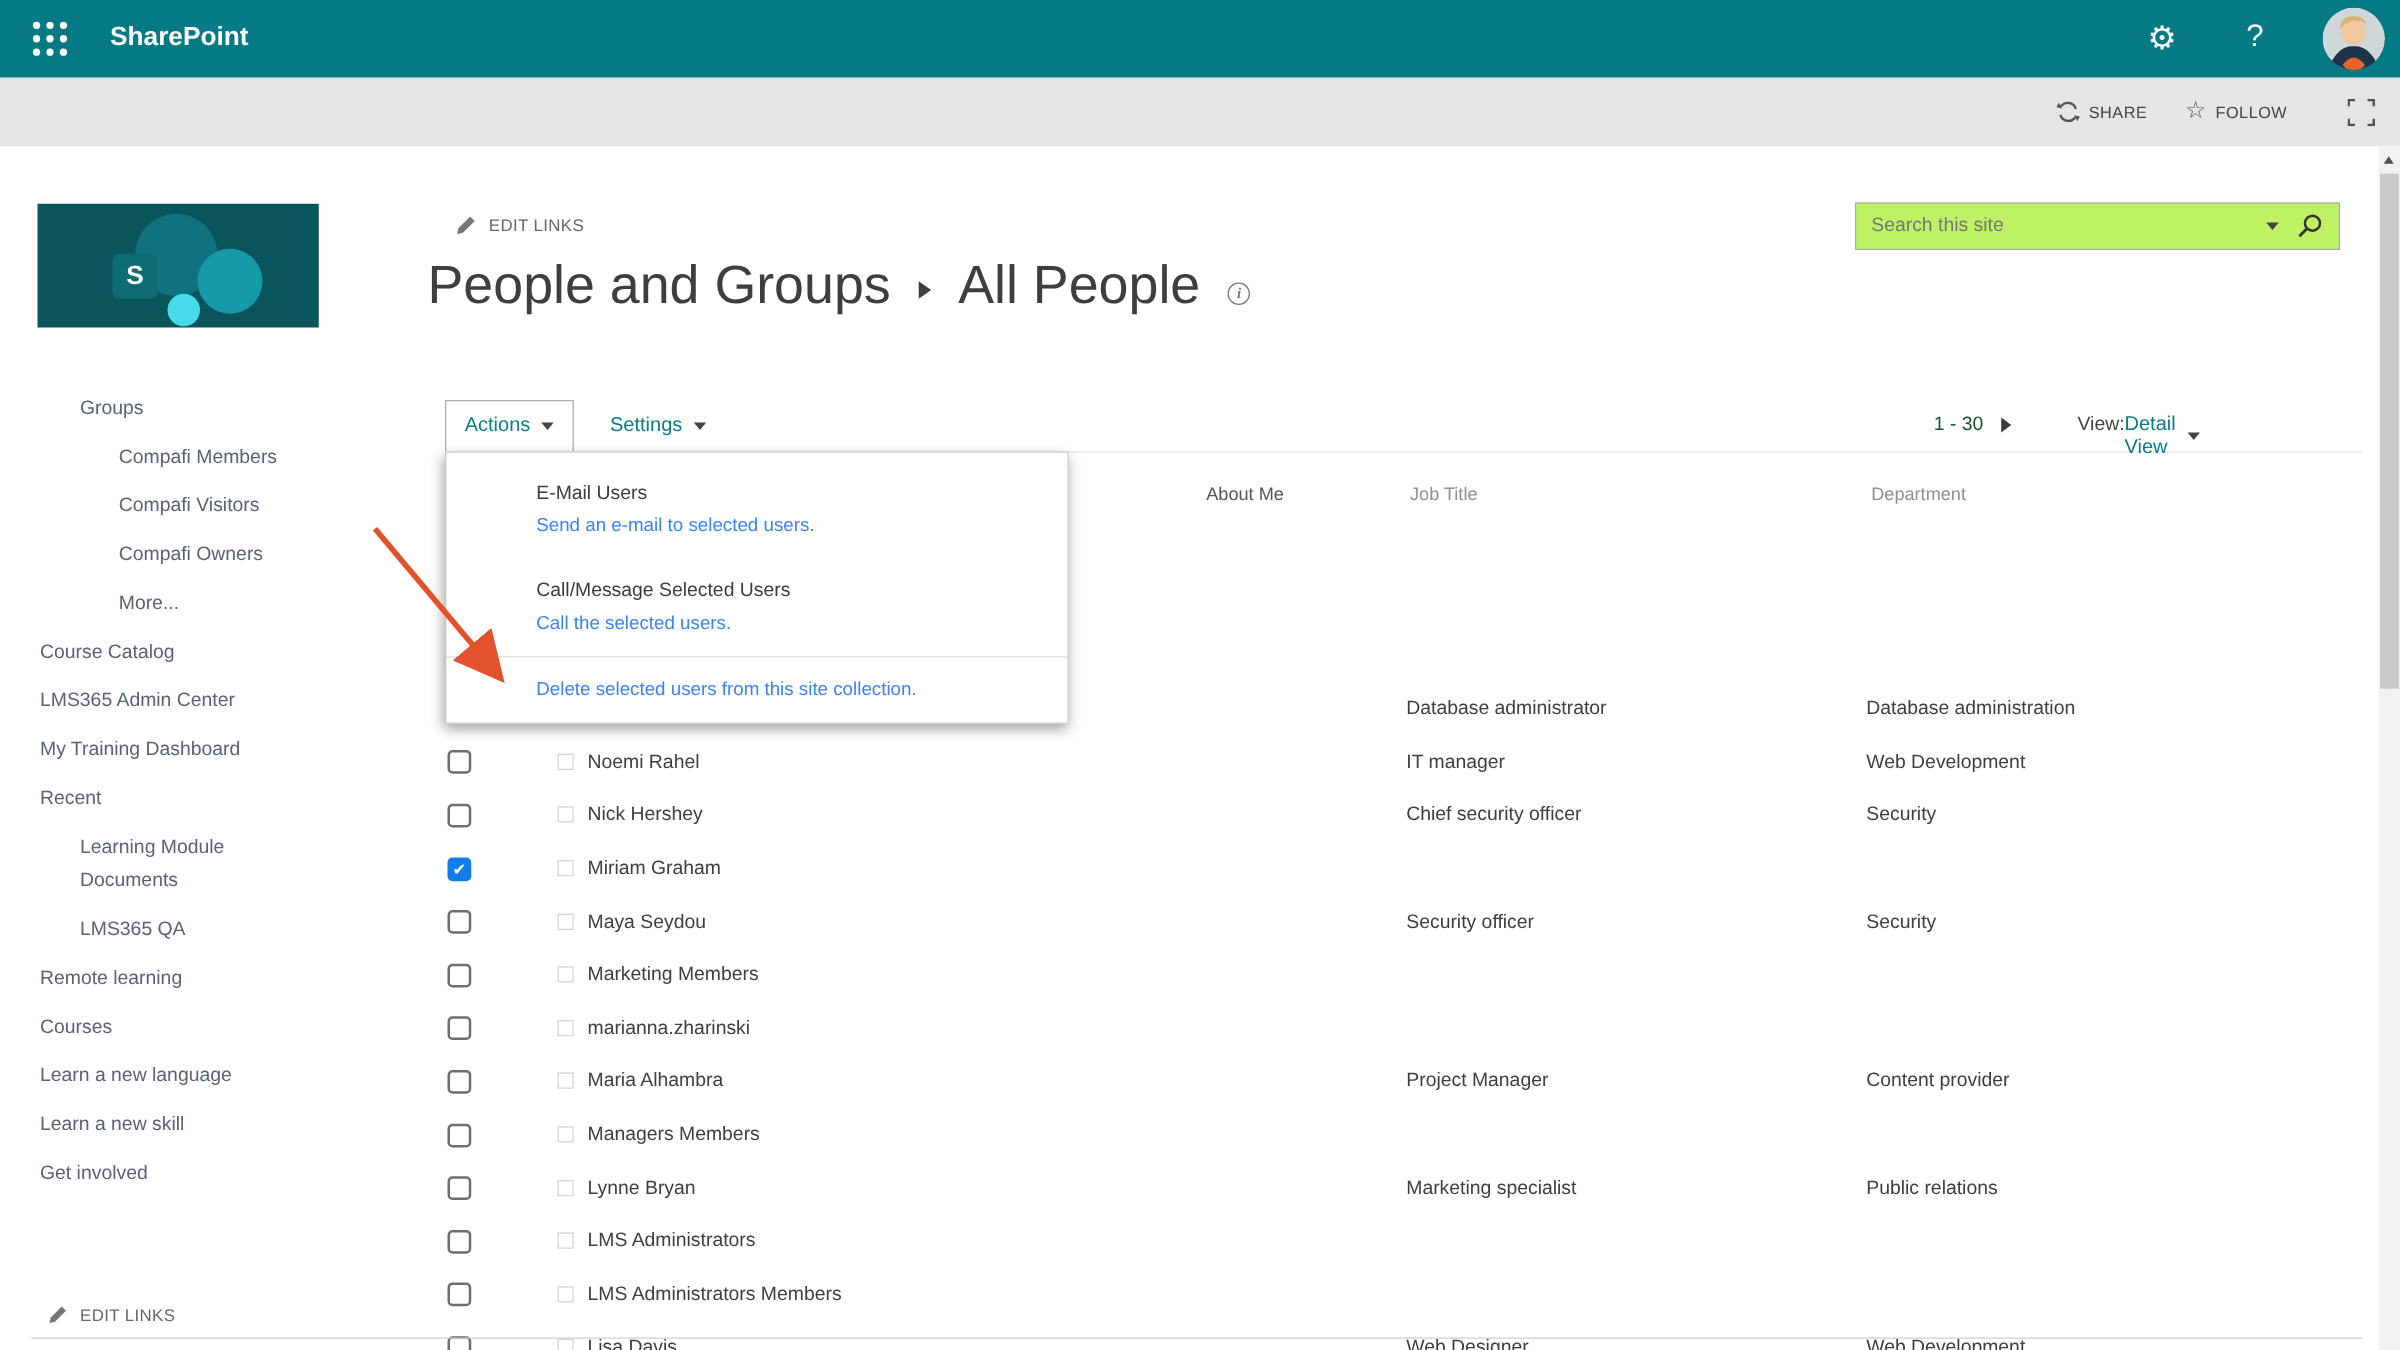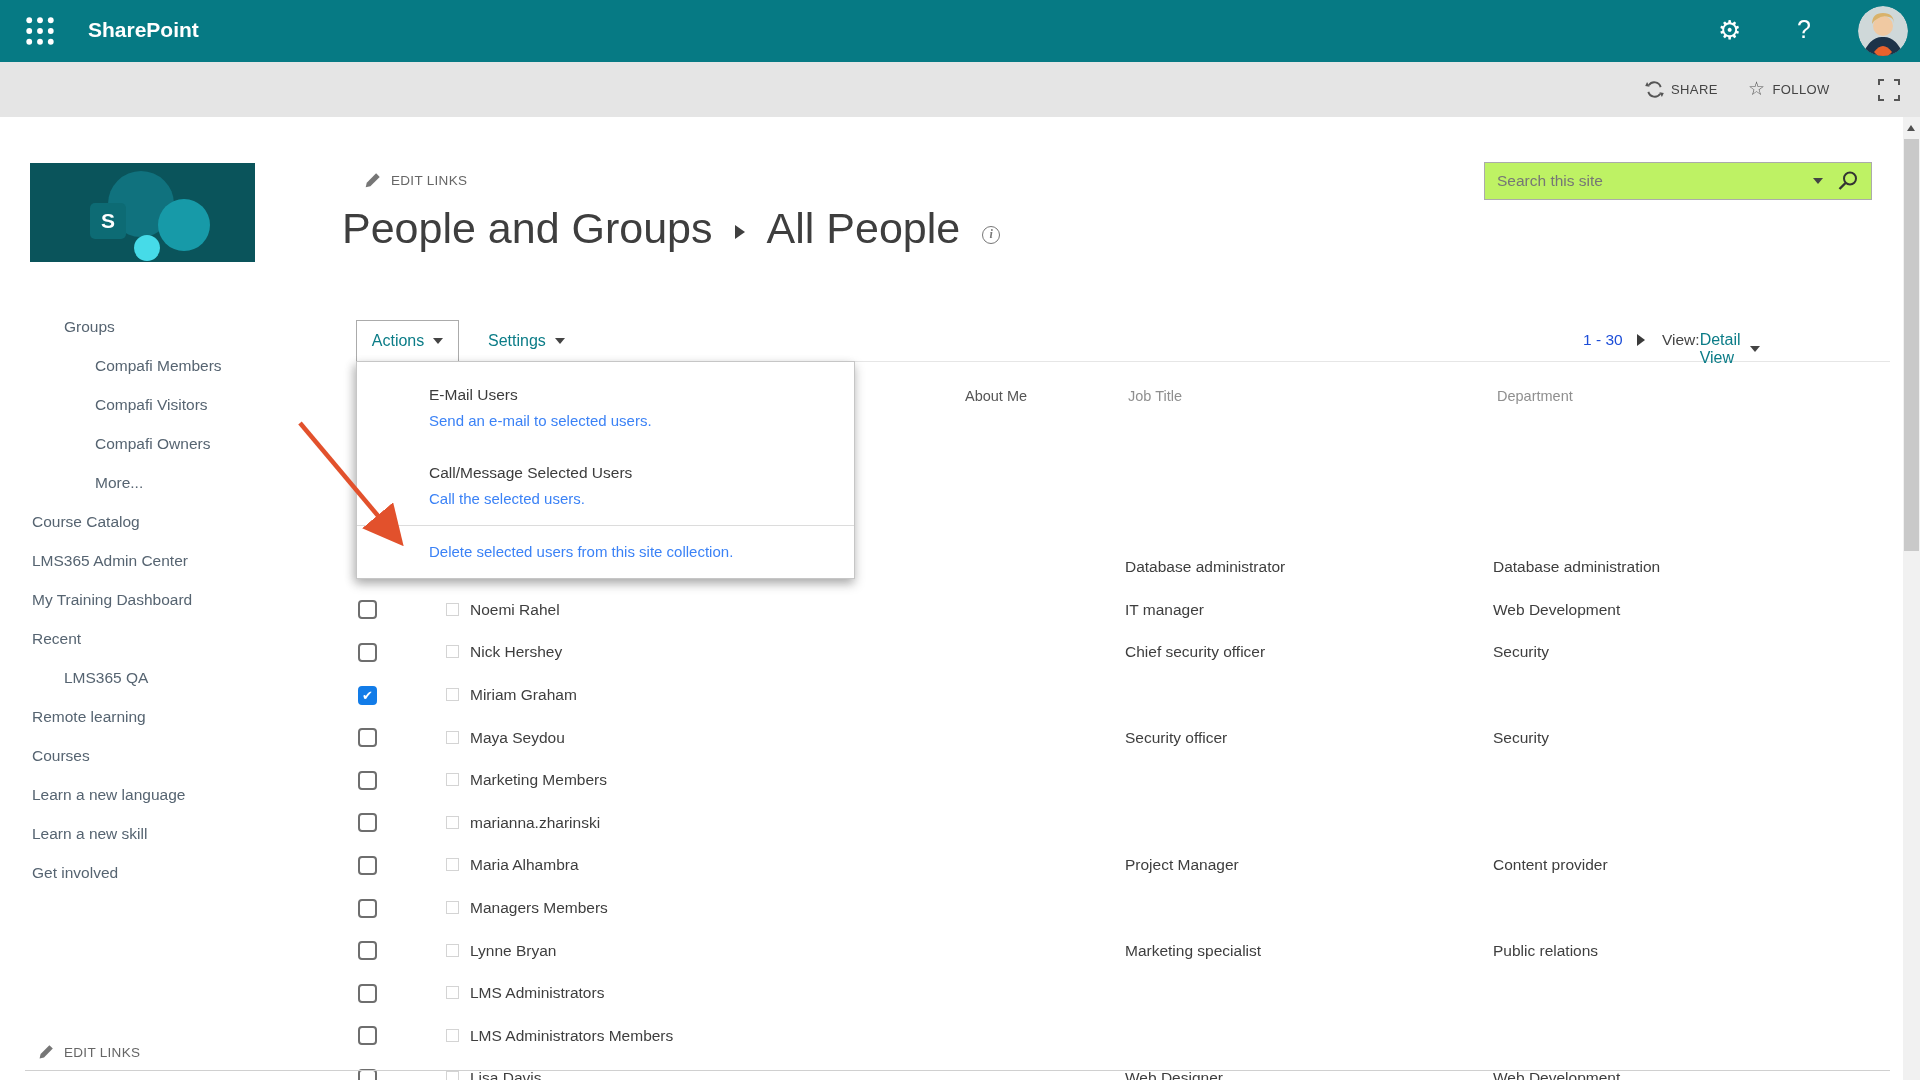--- a/index.html
+++ b/index.html
@@ -56,21 +56,21 @@
     border-top: 6px solid #444; display: inline-block; }
 
   
   .actions-btn { position: absolute; left: 356px; top: 320px; width: 103px; height: 42px; border: 1px solid #ababab;
     background: #fff; display: flex; align-items: center; justify-content: center; gap: 9px; cursor: pointer; z-index: 6; }
   .actions-btn .lbl, .settings-btn .lbl, .view-value .lbl { font-size: 16px; color: #0b7c87; }
   .settings-btn { position: absolute; left: 488px; top: 320px; height: 42px; display: flex; align-items: center; gap: 9px; cursor: pointer; }
   .toolbar-rule { position: absolute; left: 356px; top: 361px; width: 1534px; height: 1px; background: #e6e6e6; }
 
   .paging { position: absolute; left: 1547px; top: 331px; display: flex; align-items: center; gap: 14px; }
-  .paging .range { font-size: 15.5px; color: #1d4ed8; margin-left: 36px; }
+  .paging .range { font-size: 15.5px; color: #14532d; }
   .tri-right { width: 0; height: 0; border-left: 8px solid #3a3a3a; border-top: 6px solid transparent;
     border-bottom: 6px solid transparent; cursor: pointer; }
   .view-area { position: absolute; left: 1662px; top: 331px; display: flex; align-items: flex-start; }
   .view-label { font-size: 15.5px; color: #444; }
   .view-value { display: flex; align-items: center; gap: 9px; cursor: pointer; }
 
   
   .col-header { position: absolute; top: 388px; font-size: 14.5px; cursor: pointer; }
   .h-about { left: 965px; color: #555; }
   .h-job { left: 1128px; color: #8f8f8f; }
@@ -226,20 +226,21 @@
       <a class="side-item lvl2">More...</a>
 
       <a class="side-item lvl0">Course Catalog</a>
 
       <a class="side-item lvl0">LMS365 Admin Center</a>
 
       <a class="side-item lvl0">My Training Dashboard</a>
 
       <a class="side-item lvl0">Recent</a>
 
+      <a class="side-item lvl1">Learning Module Documents</a>
 
       <a class="side-item lvl1">LMS365 QA</a>
 
       <a class="side-item lvl0">Remote learning</a>
 
       <a class="side-item lvl0">Courses</a>
 
       <a class="side-item lvl0">Learn a new language</a>
 
       <a class="side-item lvl0">Learn a new skill</a>

